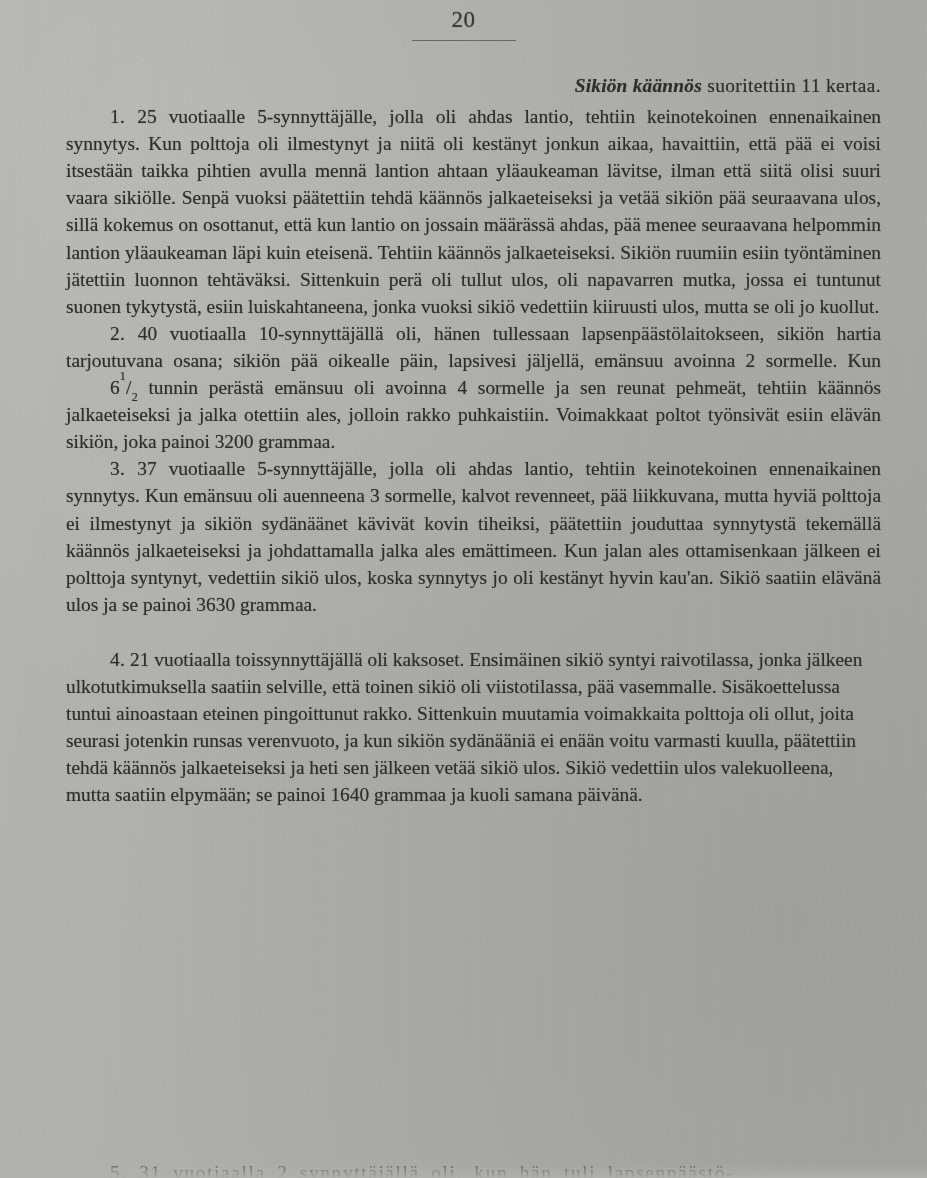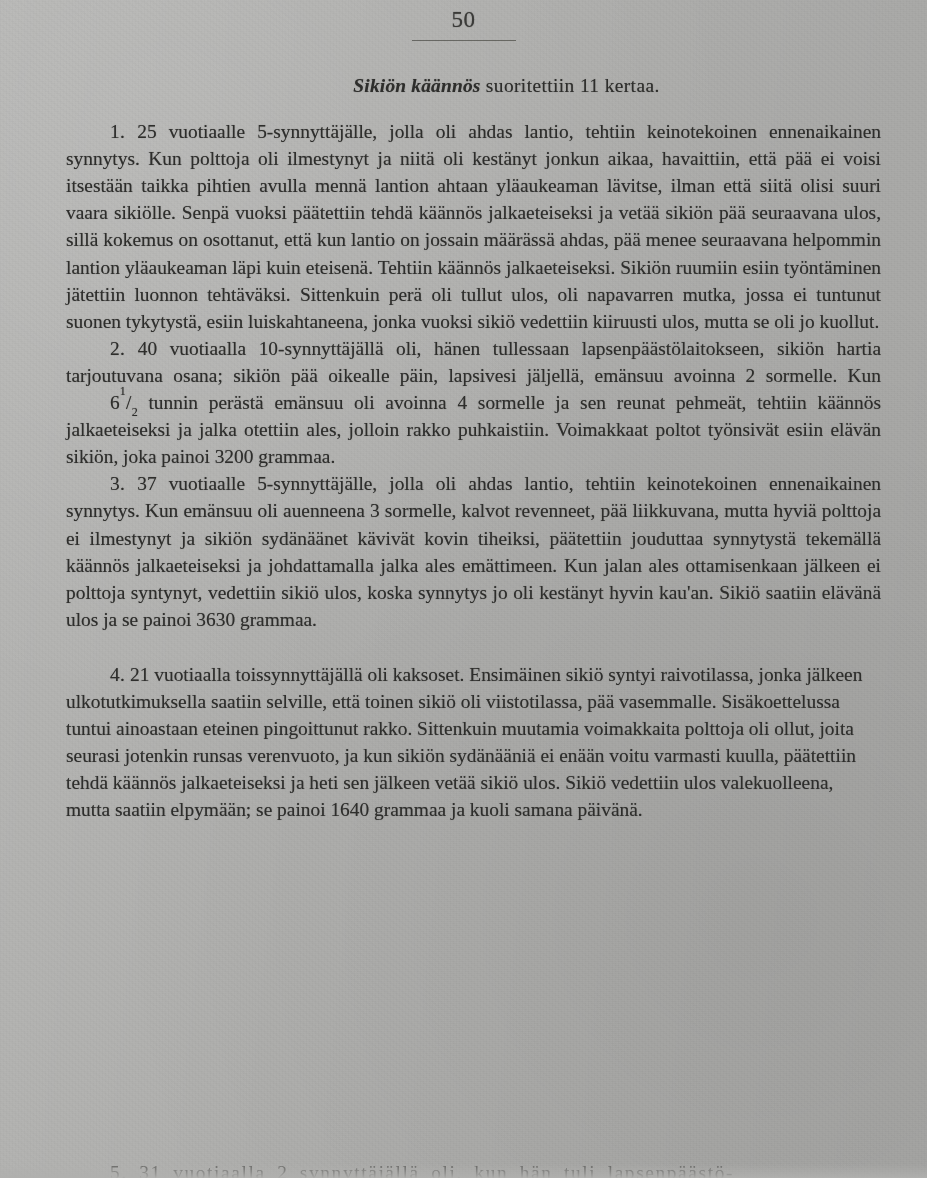--- a/index.html
+++ b/index.html
@@ -79,23 +79,23 @@
     width: 815px;
     color: #2e2e2c;
     font-size: 19.4px;
     line-height: 27.1px;
     text-align: justify;
     text-justify: inter-word;
     text-shadow: 0 0 0.9px rgba(55,55,52,0.55);
   }
 
   .heading {
-    margin: 0 0 19px 0;
+    margin: 0 0 4px 0;
     padding-left: 66px;
-    text-align: center;
+    text-align: right;
     white-space: nowrap;
     font-family: Liberation Serif, serif;
   }
   .heading .term {
     font-style: italic;
     font-weight: bold;
     letter-spacing: 0.2px;
   }
   .heading .rest {
     letter-spacing: 0.4px;
@@ -143,21 +143,21 @@
     white-space: nowrap;
     overflow: hidden;
   }
 </style>
 </head>
 <body>
 
 <div id="page">
 
   <div id="folio-block">
-    <div id="folio">50</div>
+    <div id="folio">20</div>
     <div id="folio-rule"></div>
   </div>
 
   <div id="textblock">
 
     <div class="heading"><span class="term">Sikiön käännös</span><span class="rest"> suoritettiin 11 kertaa.</span></div>
 
     <p class="case"><span class="num">1.</span><span>  25 vuotiaalle 5-synnyttäjälle, jolla oli ahdas lantio, tehtiin keinotekoinen ennenaikainen synnytys. Kun polttoja oli ilmestynyt ja niitä oli kestänyt jonkun aikaa, havaittiin, että pää ei voisi itsestään taikka pihtien avulla mennä lantion ahtaan yläaukeaman lävitse, ilman että siitä olisi suuri vaara sikiölle. Senpä vuoksi päätettiin tehdä käännös jalkaeteiseksi ja vetää sikiön pää seuraavana ulos, sillä kokemus on osottanut, että kun lantio on jossain määrässä ahdas, pää menee seuraavana helpommin lantion yläaukeaman läpi kuin eteisenä. Tehtiin käännös jalkaeteiseksi. Sikiön ruumiin esiin työntäminen jätettiin luonnon tehtäväksi. Sittenkuin perä oli tullut ulos, oli napavarren mutka, jossa ei tuntunut suonen tykytystä, esiin luiskahtaneena, jonka vuoksi sikiö vedettiin kiiruusti ulos, mutta se oli jo kuollut.</span></p>
 
     <p class="case"><span class="num">2.</span><span>  40 vuotiaalla 10-synnyttäjällä oli, hänen tullessaan lapsenpäästölaitokseen, sikiön hartia tarjoutuvana osana; sikiön pää oikealle päin, lapsivesi jäljellä, emänsuu avoinna 2 sormelle. Kun </span><span class="frac"><span>6</span><sup>1</sup><span class="bar">/</span><sub>2</sub></span><span> tunnin perästä emänsuu oli avoinna 4 sormelle ja sen reunat pehmeät, tehtiin käännös jalkaeteiseksi ja jalka otettiin ales, jolloin rakko puhkaistiin. Voimakkaat poltot työnsivät esiin elävän sikiön, joka painoi 3200 grammaa.</span></p>

